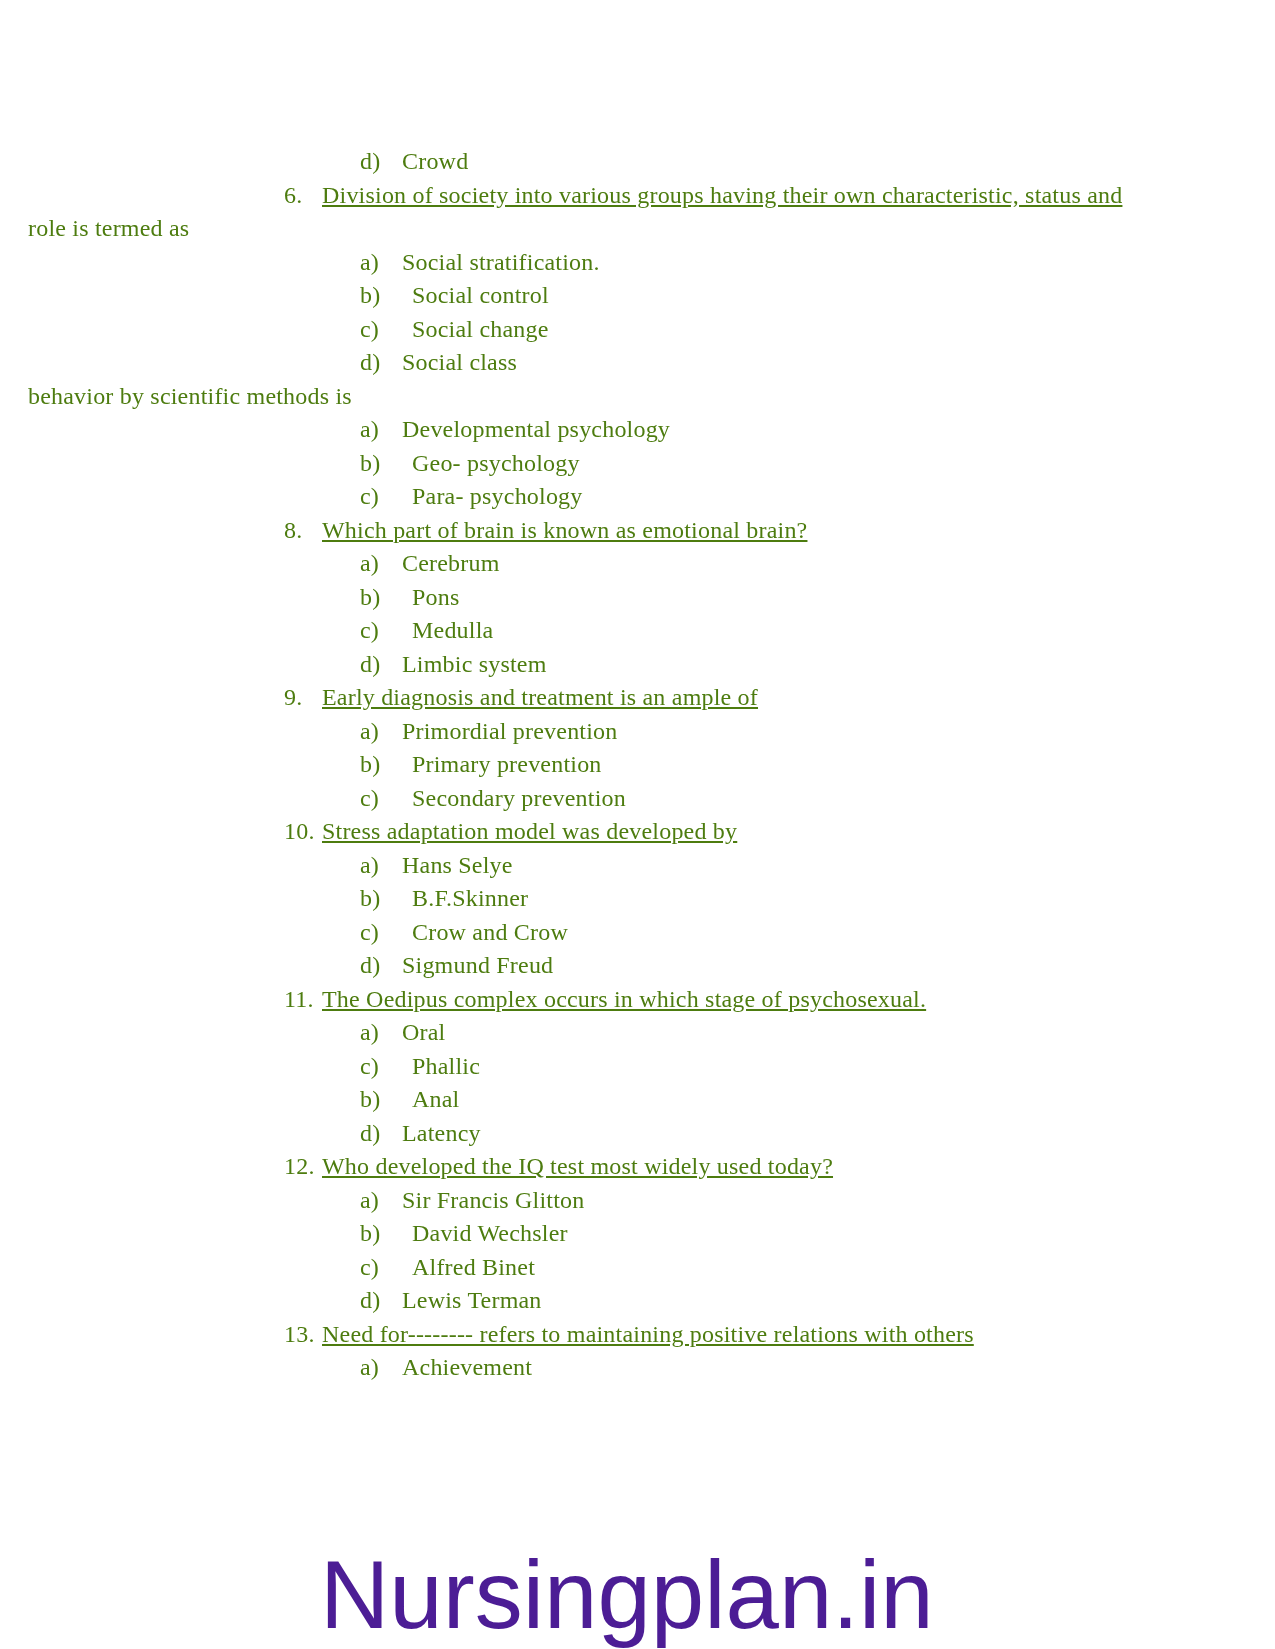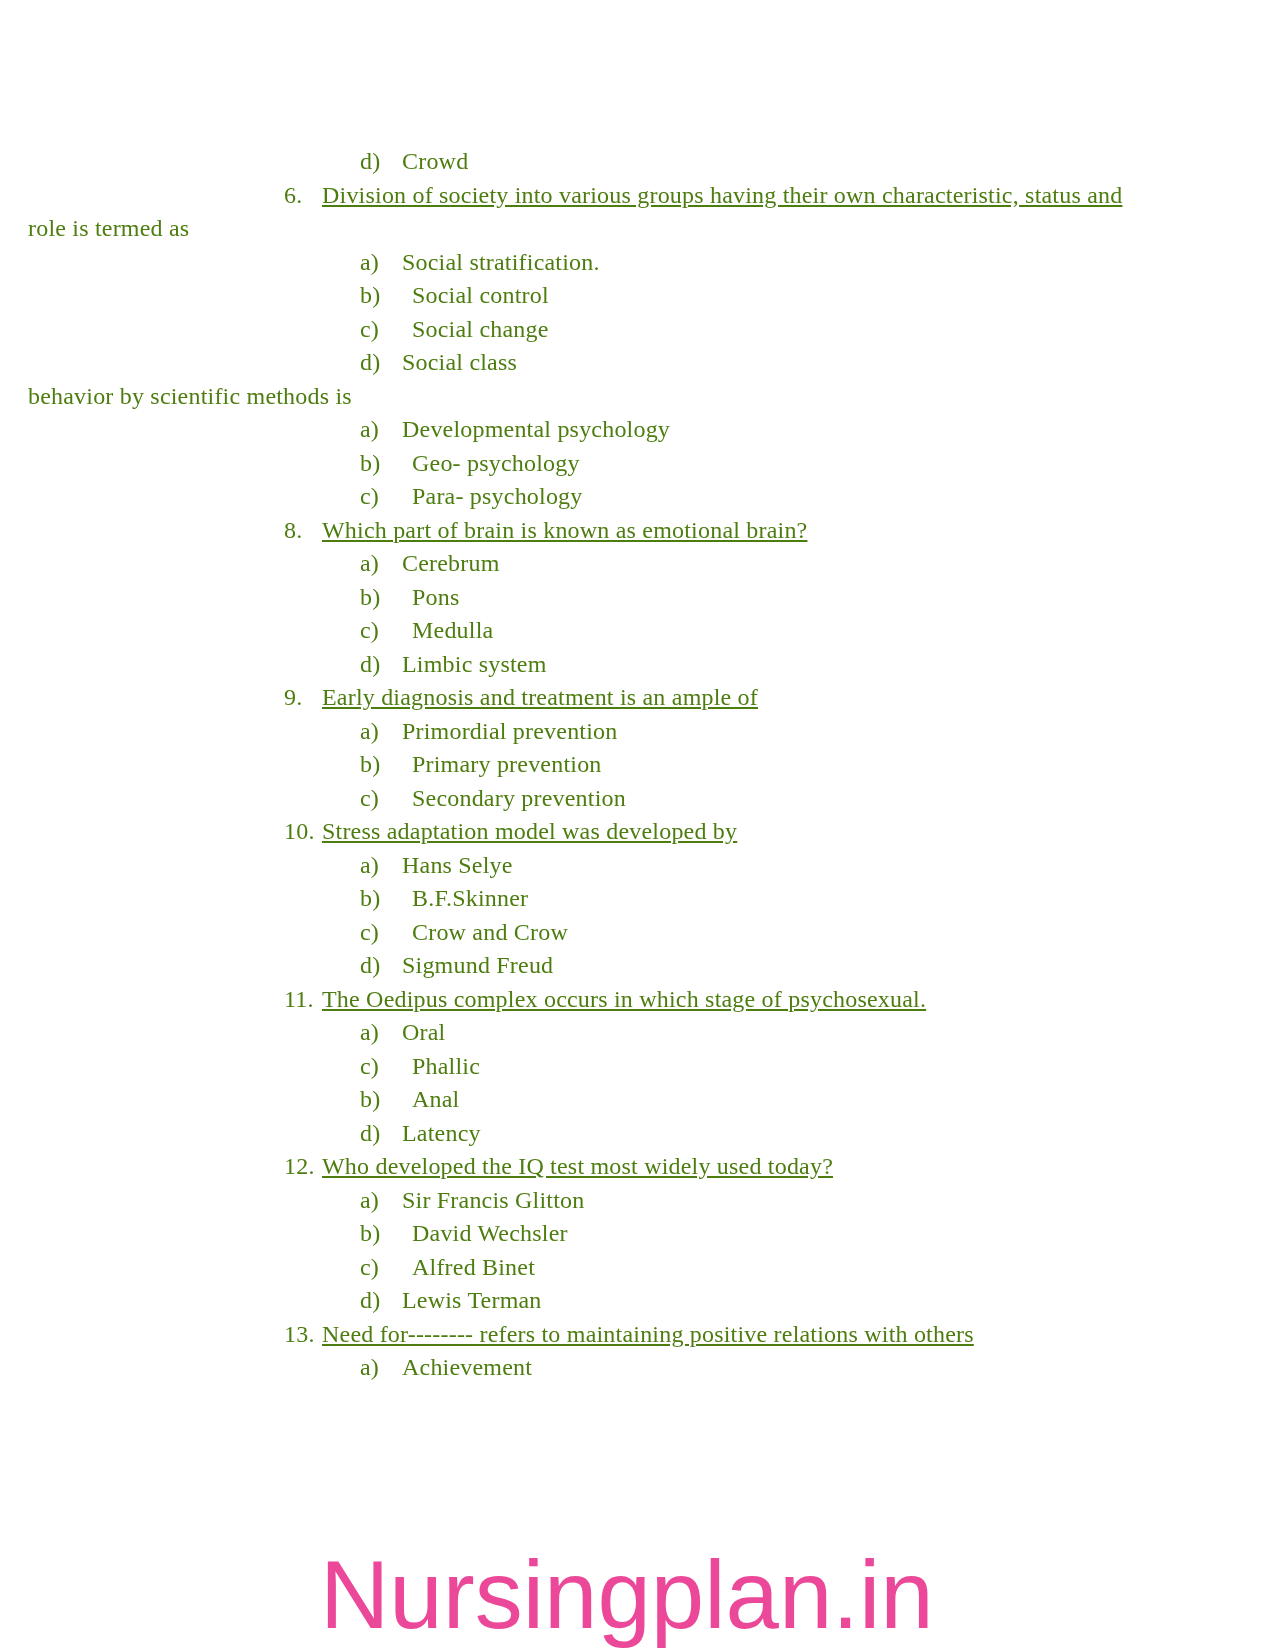--- a/index.html
+++ b/index.html
@@ -87,14 +87,14 @@
       <div class="line opt"><span class="letter wide">b)</span><span class="otext">Anal</span></div>
       <div class="line opt"><span class="letter">d)</span><span class="otext">Latency</span></div>
       <div class="line q"><span class="qnum">12.</span><span class="qtext">Who developed the IQ test most widely used today?</span></div>
       <div class="line opt"><span class="letter">a)</span><span class="otext">Sir Francis Glitton</span></div>
       <div class="line opt"><span class="letter wide">b)</span><span class="otext">David Wechsler</span></div>
       <div class="line opt"><span class="letter wide">c)</span><span class="otext">Alfred Binet</span></div>
       <div class="line opt"><span class="letter">d)</span><span class="otext">Lewis Terman</span></div>
       <div class="line q"><span class="qnum">13.</span><span class="qtext">Need for-------- refers to maintaining positive relations with others</span></div>
       <div class="line opt"><span class="letter">a)</span><span class="otext">Achievement</span></div>
     </div>
-  <div class="watermark" style="color: #ec4899;">Nursingplan.in</div>
+  <div class="watermark" style="color: #4c1d95;">Nursingplan.in</div>
 </div>
 
 </body></html>

